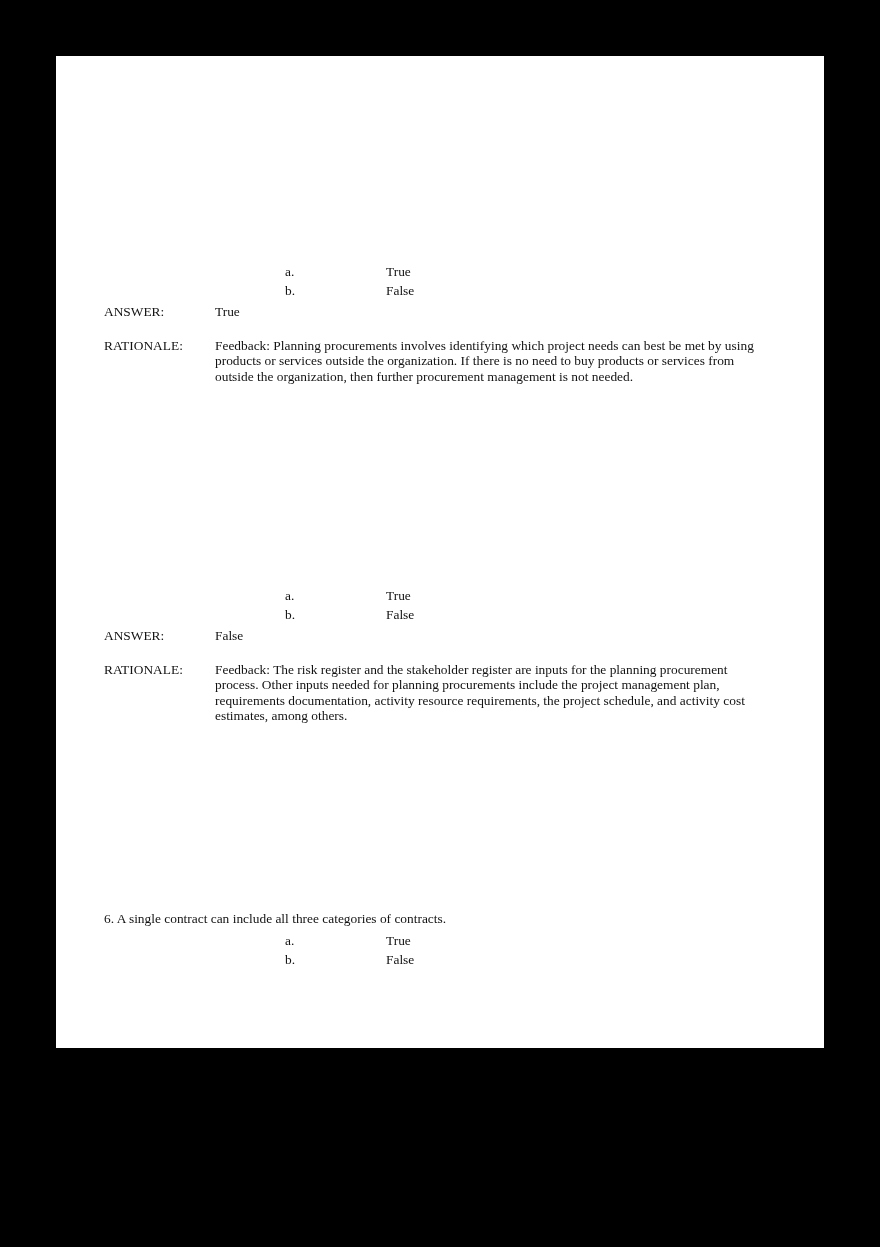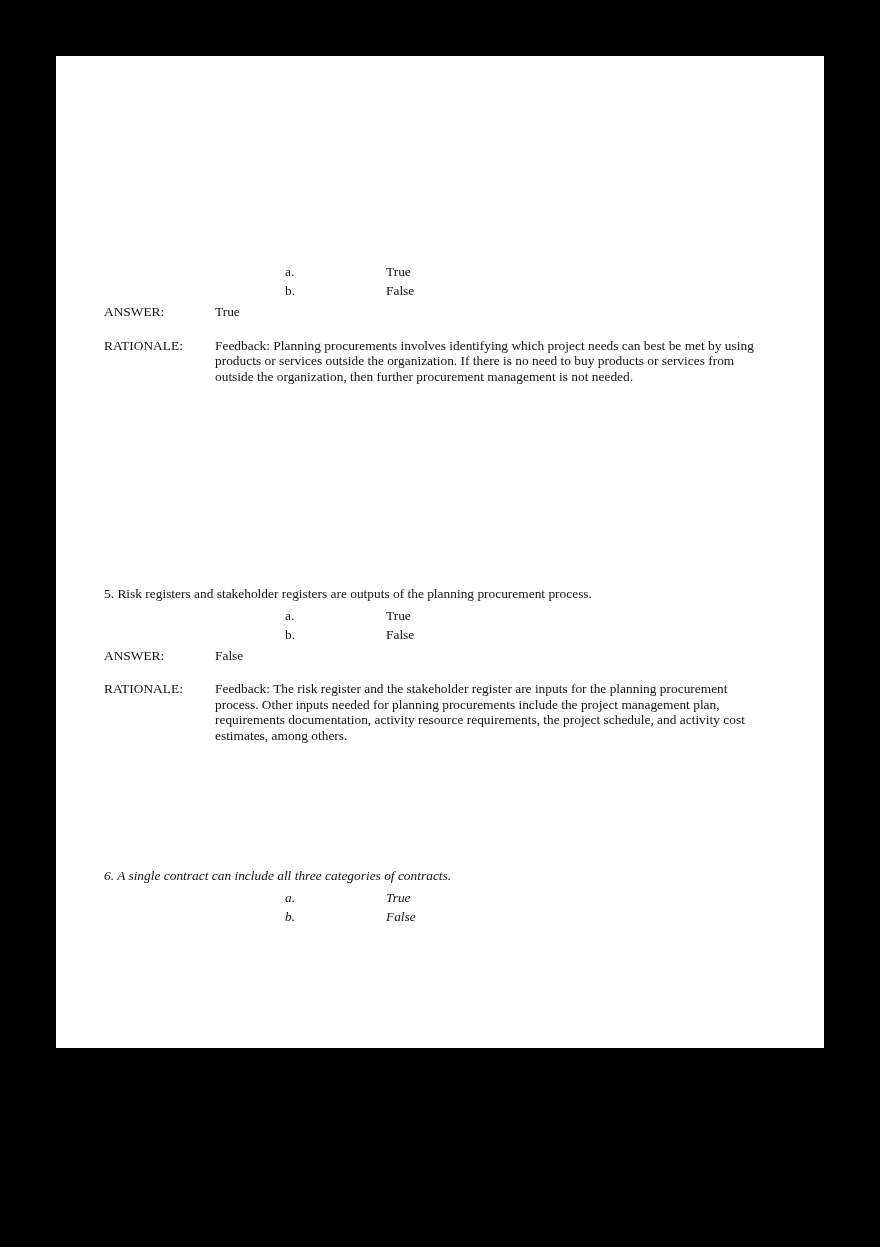--- a/index.html
+++ b/index.html
@@ -21,21 +21,21 @@
     background: #ffffff;
     color: #121212;
   }
   .question-block {
     position: absolute;
     left: 48px;
     right: 44px;
   }
   .q4 { top: 206px; }
   .q5 { top: 530px; }
-  .q6 { top: 812px; font-style: italic; }
+  .q6 { top: 855px; }
   .question-text {
     margin: 0 0 4px 0;
     font-size: 13.4px;
     line-height: 15.6px;
   }
   .option-row {
     display: flex;
     font-size: 13.4px;
     line-height: 19px;
   }
@@ -78,21 +78,20 @@
       <span class="meta-label">ANSWER:</span>
       <span class="meta-value">True</span>
     </div>
     <div class="meta-row rationale-row">
       <span class="meta-label">RATIONALE:</span>
       <span class="meta-value">Feedback: Planning procurements involves identifying which project needs can best be met by using products or services outside the organization. If there is no need to buy products or services from outside the organization, then further procurement management is not needed.</span>
     </div>
   </section>
 
   <section class="question-block q5">
-    <p class="question-text"><span>5.</span> <span>Risk registers and stakeholder registers are outputs of the planning procurement process.</span></p>
     <div class="option-row">
       <span class="option-letter">a.</span>
       <span class="option-label">True</span>
     </div>
     <div class="option-row">
       <span class="option-letter">b.</span>
       <span class="option-label">False</span>
     </div>
     <div class="meta-row answer-row">
       <span class="meta-label">ANSWER:</span>

